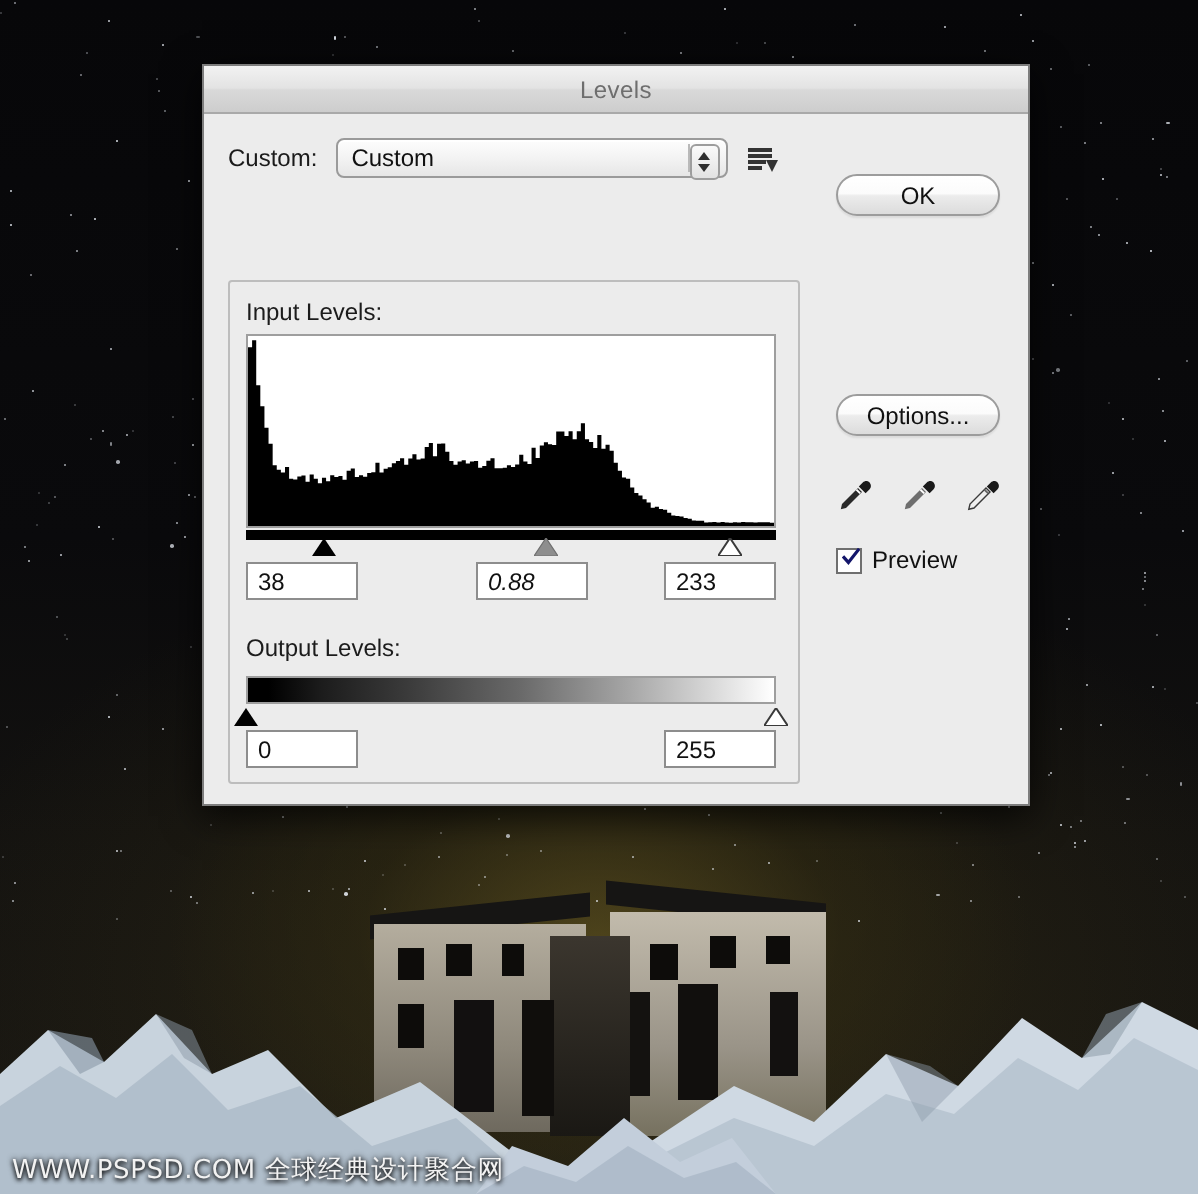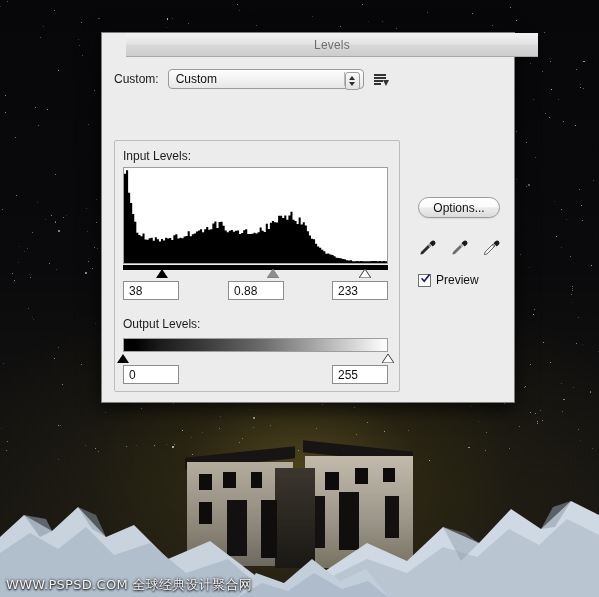--- a/index.html
+++ b/index.html
@@ -46,21 +46,20 @@
     border:1px solid #7d7d7d;
     box-shadow:0 5px 18px rgba(0,0,0,.75);
     font-size:12px;color:#000;
   }
   .titlebar{
     height:24px;width:100%;
     background:linear-gradient(180deg,#f2f2f2 0%,#e3e3e3 48%,#d9d9d9 52%,#cdcdcd 100%);
     border-bottom:1px solid #a9a9a9;
     display:flex;align-items:center;justify-content:center;
     box-sizing:border-box;
-    margin-left:24px;
   }
   .titlebar .ttl{font-size:12px;color:#6e6e6e;letter-spacing:.2px;}
 
   .body{position:relative;width:100%;height:344px;}
 
   
   .preset-row{position:absolute;left:12px;top:12px;display:flex;align-items:center;}
   .lbl{font-size:12px;color:#1a1a1a;}
   .combo{
     position:relative;box-sizing:border-box;height:20px;
@@ -683,21 +682,21 @@
       <div class="marker" id="mk-high" style="left: 244.21px;">
         <svg width="12" height="9" viewBox="0 0 12 9">
             <polygon points="6,0 12,9 0,9" fill="#fff" stroke="#3a3a3a" stroke-width="1"></polygon>
           </svg>
       </div>
 
       <div class="numrow">
         <div class="numfield" style="left:0;">
           <span>38</span>
         </div>
-        <div class="numfield" style="left:105px;">
+        <div class="numfield" style="left:115px;font-style:italic;">
           <span>0.88</span>
         </div>
         <div class="numfield" style="left:209px;">
           <span>233</span>
         </div>
       </div>
 
       <span class="sec-label" style="left:8px;top:176px;">Output Levels:</span>
 
       <div class="gradbar"></div>
@@ -717,20 +716,23 @@
         <div class="numfield" style="left:0;">
           <span>0</span>
         </div>
         <div class="numfield" style="left:209px;">
           <span>255</span>
         </div>
       </div>
 
     </div>
 
+    <div class="btn" style="left:316px;top:30px;">
+      <span>OK</span>
+    </div>
     <div class="btn" style="left:316px;top:140px;">
       <span>Options...</span>
     </div>
 
     <div class="droppers">
       <span class="dropper">
         <svg width="18" height="18" viewBox="0 0 18 18">
           <path d="M13.4 2.2c1.0-1.0 2.5-1.0 3.4 0 .9 1.0 .9 2.5 0 3.4l-2.0 2.0-3.4-3.4 2.0-2.0z" fill="#1a1a1a"></path>
           <path d="M11.0 5.0l2.0 2.0-8.0 8.0-2.6 .6 .6-2.6 8.0-8.0z" fill="#2a2a2a"></path>
           <path d="M10.2 5.8l1.9 1.9" stroke="#fff" stroke-width="1"></path>

